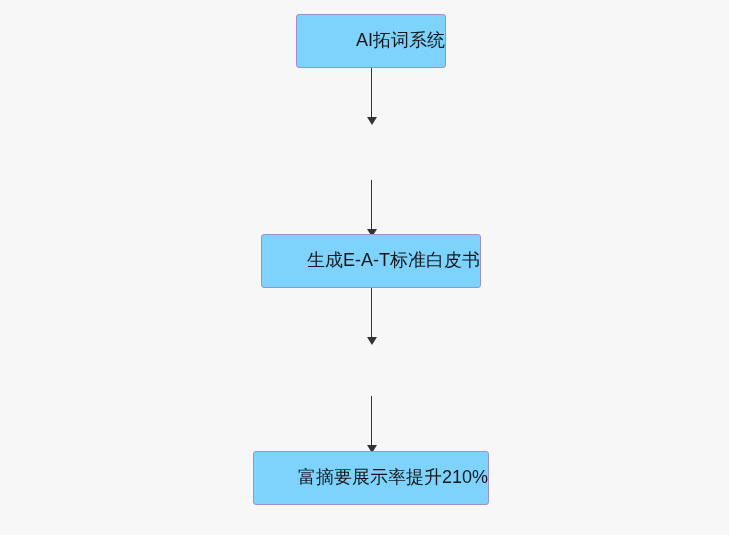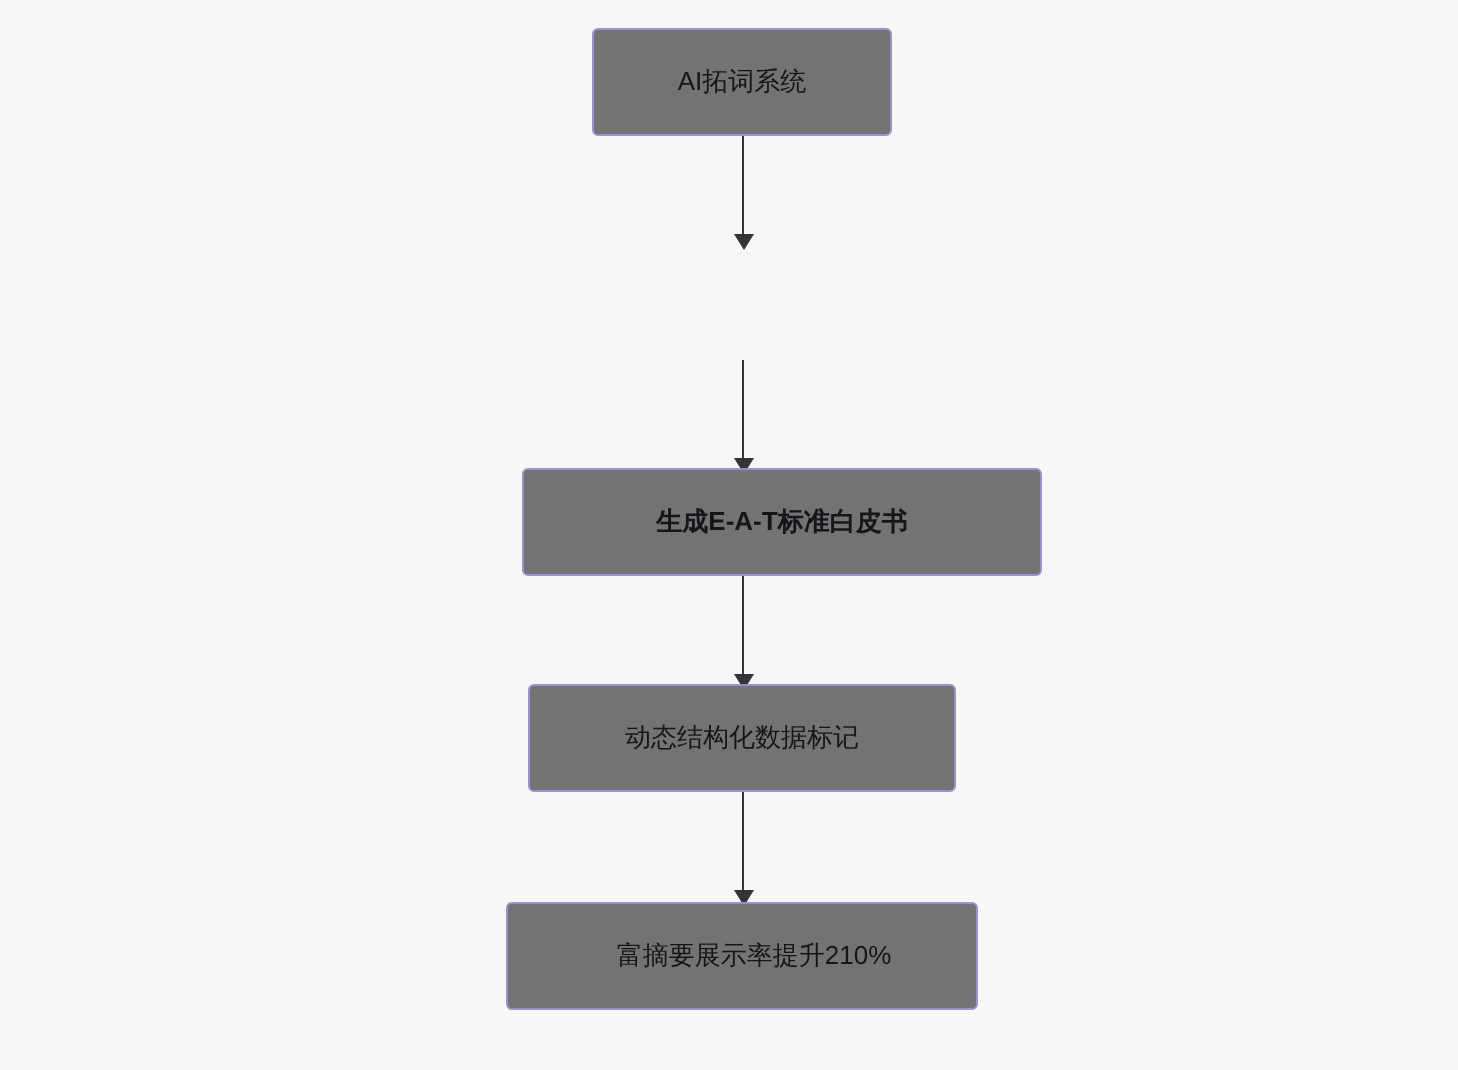--- a/index.html
+++ b/index.html
@@ -16,26 +16,26 @@
   #flow {
     position: relative;
     width: 729px;
     height: 535px;
   }
   .node {
     position: absolute;
     box-sizing: border-box;
     display: flex;
     align-items: center;
-    justify-content: center;
-    background: #737373;
+    justify-content: flex-end;
+    background: #7dd3fc;
     border: 1px solid #9f8fd0;
     border-radius: 3px;
     color: #16161a;
-    font-size: 13px;
+    font-size: 18px;
     line-height: 1.2;
     white-space: nowrap;
   }
   .arrow {
     position: absolute;
     width: 0;
     height: 0;
   }
   .arrow .line {
     position: absolute;
@@ -67,32 +67,29 @@
     <div class="line" style="height:49px;"></div>
     <div class="head" style="top:49px;"></div>
   </div>
 
 
   <div class="arrow" style="left:371px; top:180px;">
     <div class="line" style="height:49px;"></div>
     <div class="head" style="top:49px;"></div>
   </div>
 
-  <div class="node" style="left:261px; top:234px; width:260px; height:54px;font-weight:bold;">
+  <div class="node" style="left:261px; top:234px; width:220px; height:54px;">
     <span>生成E-A-T标准白皮书</span>
   </div>
 
   <div class="arrow" style="left:371px; top:288px;">
     <div class="line" style="height:49px;"></div>
     <div class="head" style="top:49px;"></div>
   </div>
 
-  <div class="node" style="left:264px; top:342px; width:214px; height:54px;">
-    <span>动态结构化数据标记</span>
-  </div>
 
   <div class="arrow" style="left:371px; top:396px;">
     <div class="line" style="height:49px;"></div>
     <div class="head" style="top:49px;"></div>
   </div>
 
   <div class="node" style="left:253px; top:451px; width:236px; height:54px;padding-left:12px;">
     <span>富摘要展示率提升210%</span>
   </div>
 

